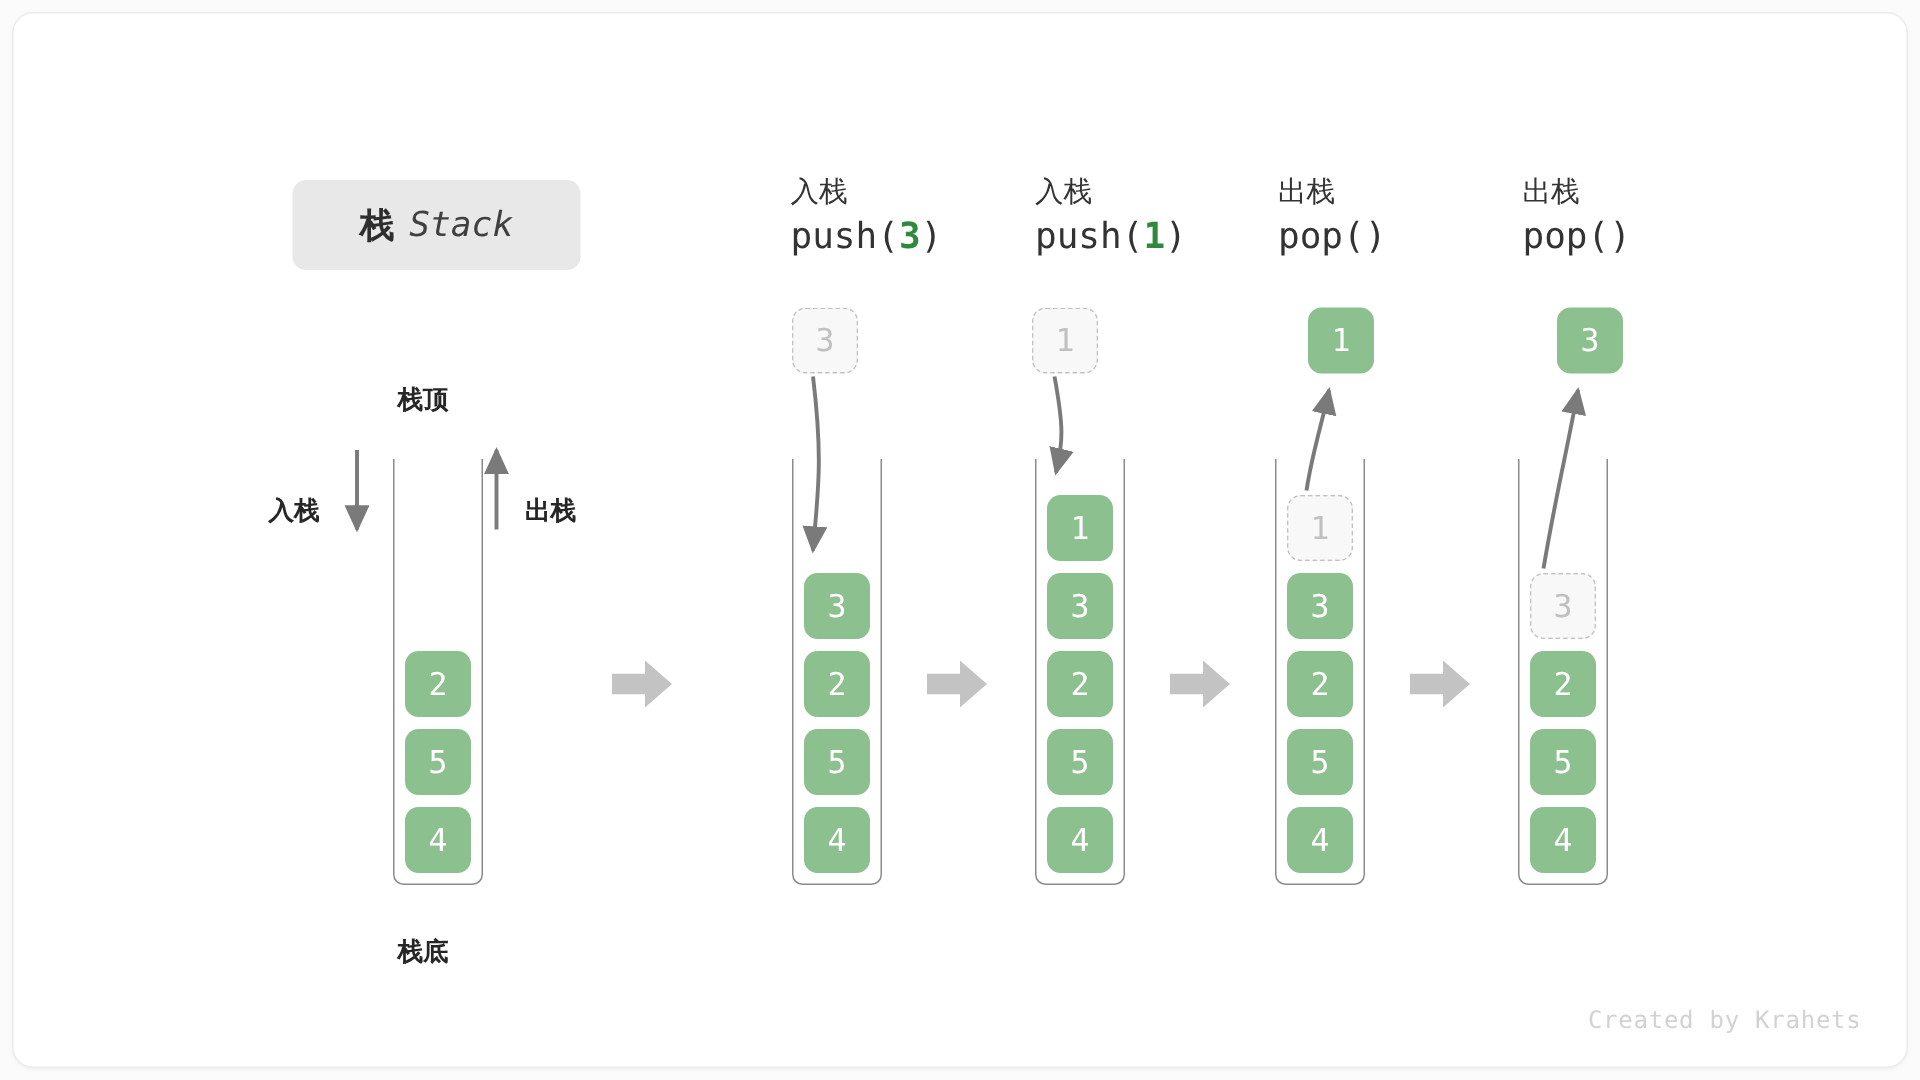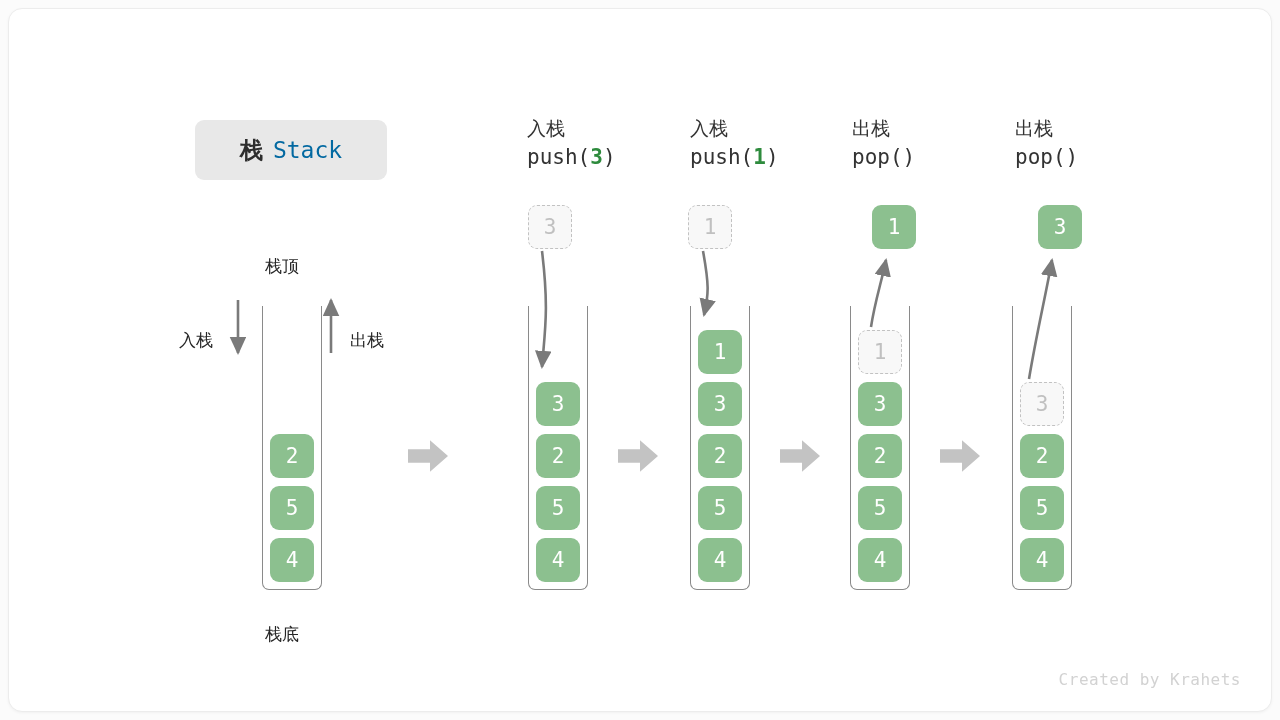--- a/index.html
+++ b/index.html
@@ -44,45 +44,46 @@
   .title-cn {
     font-size: 23px;
     font-weight: bold;
     letter-spacing: 1px;
   }
   .title-en {
     font-family: "DejaVu Sans Mono", "Liberation Mono", monospace;
     font-size: 23px;
     font-weight: normal;
     margin-left: 9px;
-    color: #0369a1;
+    color: #404040;
+    font-style: italic;
   }
 
   
   .cn-label {
     font-size: 17px;
-    font-weight: normal;
+    font-weight: bold;
     color: #262626;
     white-space: nowrap;
   }
   .op-label {
     white-space: nowrap;
     color: #3b3b3b;
   }
   .op-cn {
     display: block;
     font-size: 19px;
     font-weight: normal;
     line-height: 27px;
     color: #333333;
   }
   .op-code {
     display: block;
     font-family: "DejaVu Sans Mono", "Liberation Mono", monospace;
-    font-size: 21px;
+    font-size: 24px;
     line-height: 30px;
     color: #333333;
   }
   .op-arg {
     color: #2e8b3d;
     font-weight: bold;
   }
 
   
   .stack-box {

